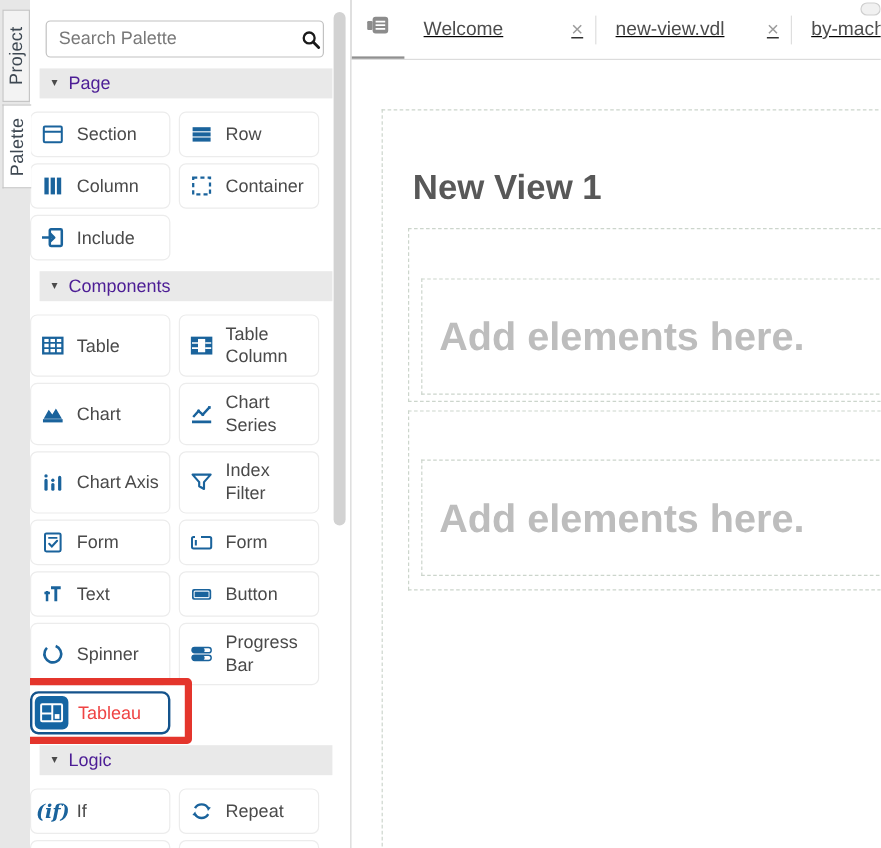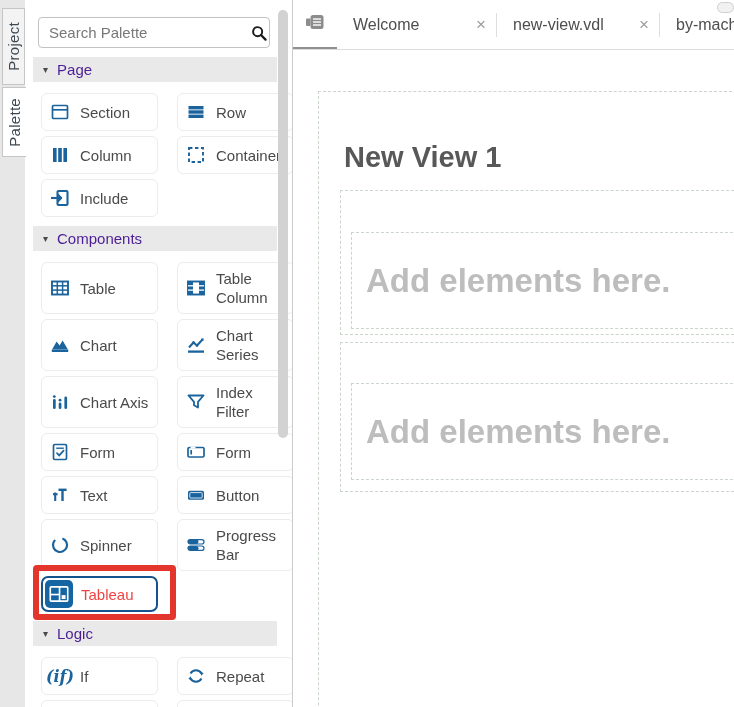--- a/index.html
+++ b/index.html
@@ -25,22 +25,22 @@
   .search-wrap input { flex:1; border:none; outline:none; font-size:15px; color:#7f1d1d;
                        padding-left:10px; font-family:inherit; background:transparent; }
   .search-wrap input::placeholder { color:#787878; opacity:1; }
   .search-btn { width:34px; display:flex; justify-content:center; cursor:pointer; }
 
   .sec-header { margin:9px 15px 0 8px; height:25px; background:#e9e9e9;
                 display:flex; align-items:center; padding-left:10px; gap:9px; cursor:pointer; }
   .sec-header .tri { font-size:10px; color:#4a4a4a; }
   .sec-header .sec-title { font-size:15px; color:#4c1d95; }
 
-  .grid { margin:11px 0 0 16px; display:grid; grid-template-columns:117px 117px;
-          gap:5px 19px; }
+  .grid { margin:11px 0 0 0; display:grid; grid-template-columns:117px 117px;
+          gap:5px 7px; }
   .pitem { border:1px solid #ececec; border-radius:6px; background:#fff;
            display:flex; align-items:center; padding:6px 4px 6px 6px; gap:8px;
            min-height:36px; cursor:grab; }
   .plabel { font-size:15px; color:#4a4a4a; line-height:19px; }
   .picon { width:24px; height:24px; flex:none; display:flex; align-items:center;
            justify-content:center; }
   .picon svg { display:block; }
   .txticon { font-size:16px; font-weight:bold; font-style:italic;
              font-family:"DejaVu Serif",serif; color:#1a639c; }
 
@@ -55,21 +55,21 @@
 
   .pscroll { position:absolute; top:10px; right:4px; width:10px; height:428px;
              background:#d2d2d2; border-radius:6px; z-index:5; cursor:pointer; }
 
   
   .editor { flex:1; display:flex; flex-direction:column; background:#fff; min-width:0; }
   .tabbar { height:50px; flex:none; border-bottom:1px solid #dcdcdc; display:flex;
             overflow:hidden; position:relative; }
   .tab-list-btn { width:44px; height:50px; flex:none; display:flex; align-items:center;
                   justify-content:center; border-bottom:3px solid #909090; cursor:pointer; }
-  .etab { display:flex; align-items:center; height:50px; flex:none; cursor:pointer; }
+  .etab { display:flex; align-items:center; height:50px; flex:none; cursor:pointer;text-decoration:underline; }
   .etab-label { font-size:16px; color:#4d4d4d; padding-left:16px; flex:1; white-space:nowrap; }
   .etab-close { color:#9c9c9c; font-size:17px; padding:0 10px 0 14px; cursor:pointer; }
   .etab-sep { width:1px; height:24px; background:#dedede; }
   .etab.w1 { width:160px; } .etab.w2 { width:163px; } .etab.w3 { width:200px; }
   .corner-scroll { position:absolute; top:2px; right:0; width:17px; height:11px;
                    background:#f1f1f1; border:1px solid #cfcfcf; border-radius:7px; }
 
   .canvas { position:relative; flex:1; overflow:hidden; background:#fff; }
   .page-box { position:absolute; left:25px; top:41px; width:760px; height:900px;
               border:1px dashed #ccd5cc; }

